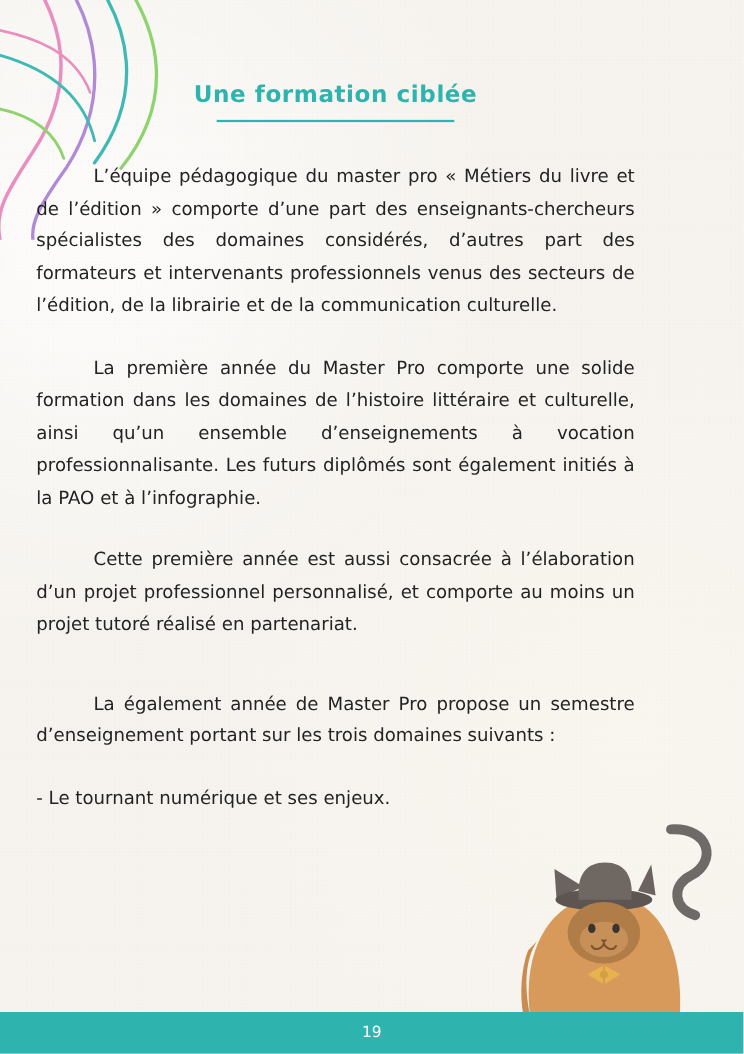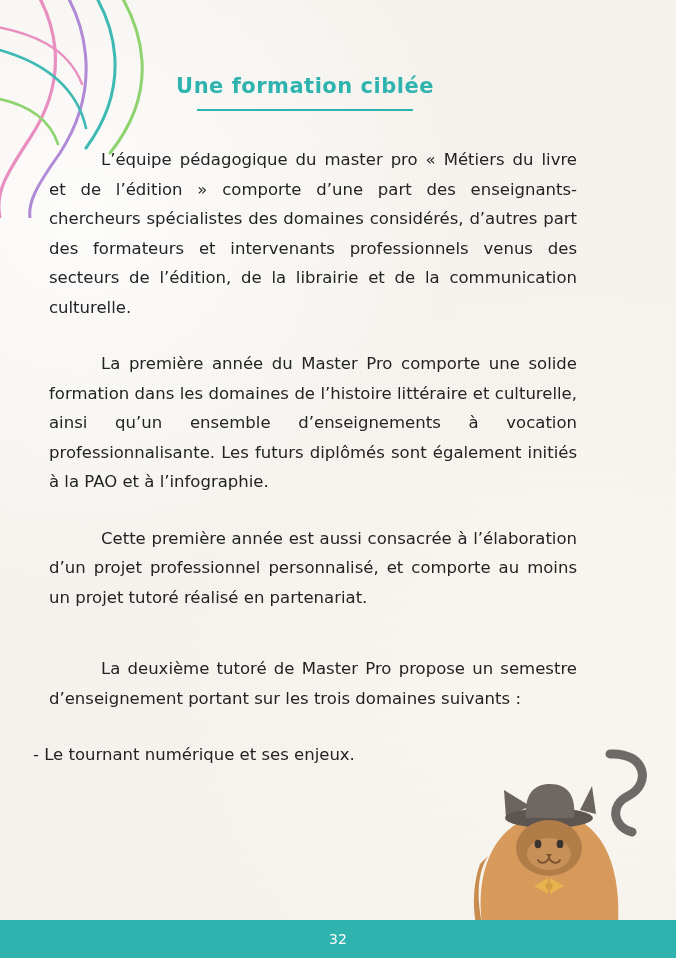--- a/index.html
+++ b/index.html
@@ -75,21 +75,21 @@
     width: 544px;
     padding-top: 34px;
     color: #232323;
     font-family: "DejaVu Sans", sans-serif;
     font-size: 16.5px;
     line-height: 29.5px;
     text-align: justify;
   }
   .para {
     text-indent: 52px;
-    margin: 0 0 27px 16px;
+    margin: 0 0 27px 0;
     text-align: justify;
     text-justify: inter-word;
   }
   .para:last-child { margin-bottom: 0; }
   .para.spaced-before { margin-top: 42px; }
   .lead {
     font-weight: normal;
   }
   .bullet-line {
     text-indent: 0;
@@ -154,21 +154,21 @@
 
       <p class="para">
         <span class="lead">La première année du Master Pro</span><span> comporte une solide formation dans les domaines de l’histoire littéraire et culturelle, ainsi qu’un ensemble d’enseignements à vocation professionnalisante. Les futurs diplômés sont également initiés à la PAO et à l’infographie.</span>
       </p>
 
       <p class="para">
         <span>Cette première année est aussi consacrée à l’élaboration d’un projet professionnel personnalisé, et comporte au moins un projet tutoré réalisé en partenariat.</span>
       </p>
 
       <p class="para spaced-before">
-        <span class="lead">La deuxième tutoré de Master Pro</span><span> propose un semestre d’enseignement portant sur les trois domaines suivants :</span>
+        <span class="lead">La également année de Master Pro</span><span> propose un semestre d’enseignement portant sur les trois domaines suivants :</span>
       </p>
 
       <p class="para bullet-line">- Le tournant numérique et ses enjeux.</p>
 
     </div>
   </div>
 
   <svg class="cat" viewBox="0 0 200 180" xmlns="http://www.w3.org/2000/svg">
 
     <path d="M150 10 C 186 8, 192 40, 168 52 C 150 61, 152 82, 172 88" stroke="#6e6a68" stroke-width="9" fill="none" stroke-linecap="round"></path>
@@ -192,15 +192,15 @@
     <path d="M86 110 L 92 110 L 89 114 Z" fill="#7d5230"></path>
     <path d="M89 114 C 86 120, 80 120, 78 116" stroke="#7d5230" stroke-width="1.8" fill="none" stroke-linecap="round"></path>
     <path d="M89 114 C 92 120, 98 120, 100 116" stroke="#7d5230" stroke-width="1.8" fill="none" stroke-linecap="round"></path>
 
     <path d="M74 142 L 88 134 L 88 150 Z" fill="#e6b34f"></path>
     <path d="M104 142 L 90 134 L 90 150 Z" fill="#e6b34f"></path>
     <circle cx="89" cy="142" r="3.6" fill="#d2a041"></circle>
   </svg>
 
   <div class="footer">
-    <span>32</span>
+    <span>19</span>
   </div>
 </div>
 
 </body></html>

